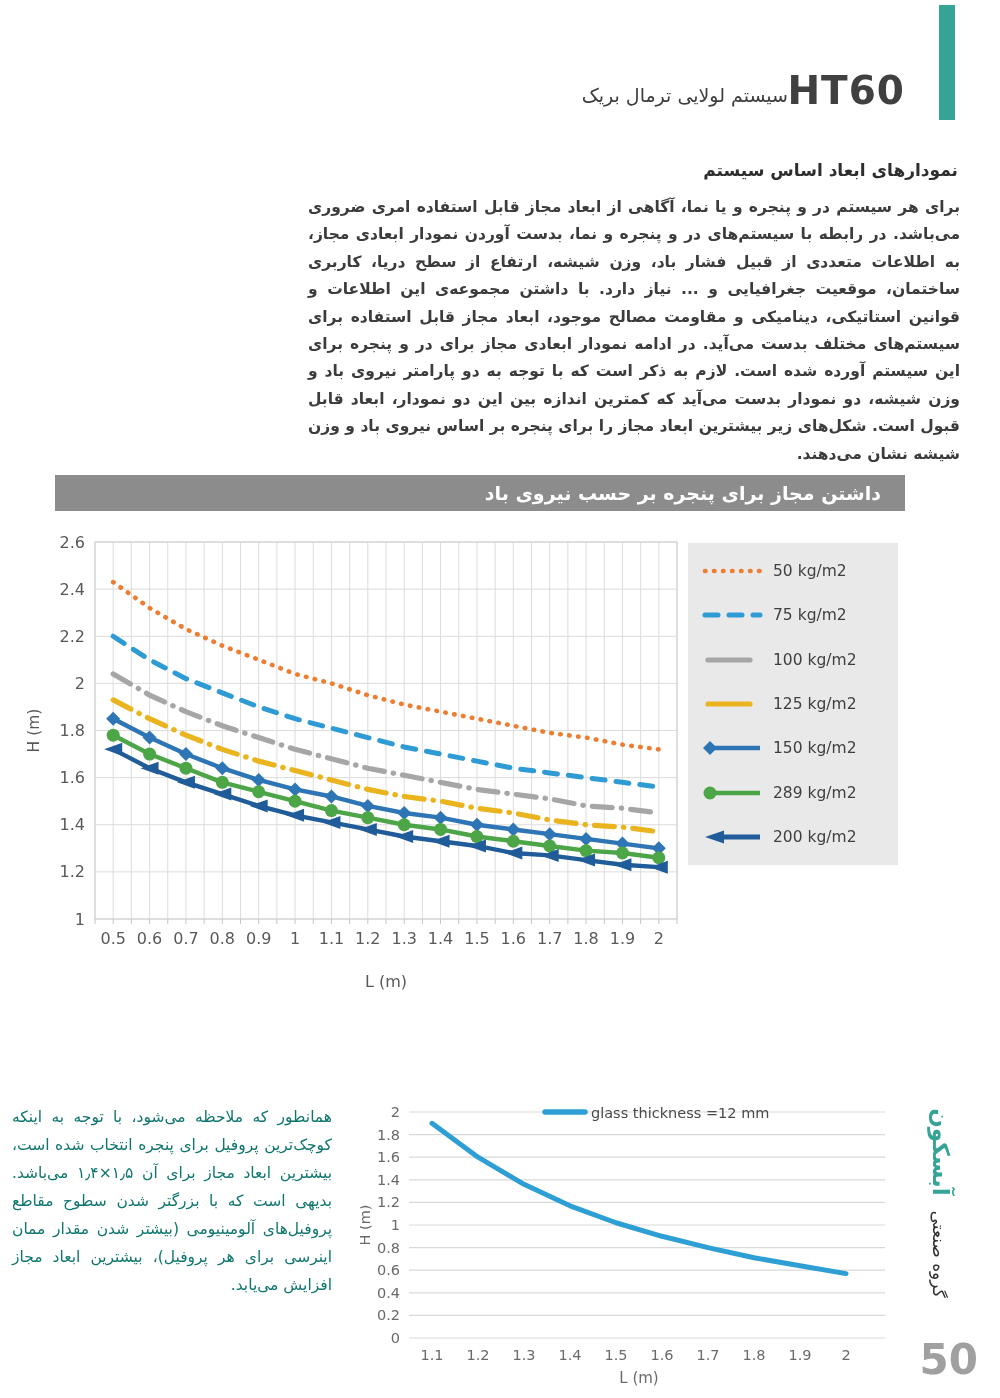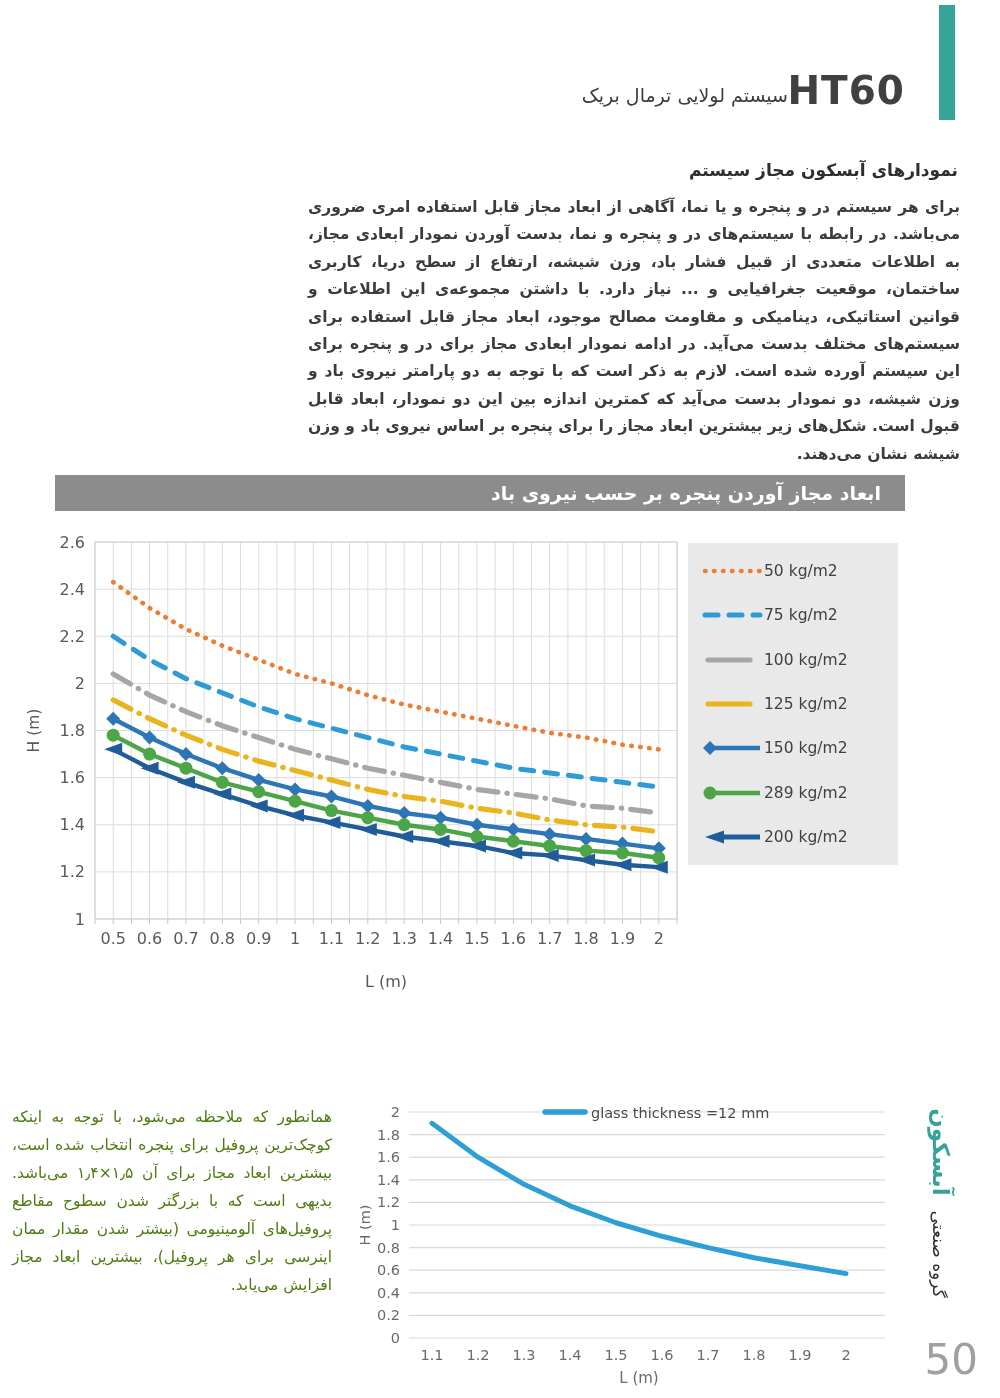--- a/index.html
+++ b/index.html
@@ -35,51 +35,51 @@
   #chart1-svg-holder { position:absolute; left:25px; top:530px; width:880px; height:482px; }
   #chart2-svg-holder { position:absolute; left:360px; top:1095px; width:535px; height:300px; }
   svg text { font-family:"DejaVu Sans", sans-serif; }
   .legend-box {
     position:absolute; left:688px; top:543px; width:210px; height:322px;
     background:#E9E9E9; display:flex; flex-direction:column; justify-content:space-around;
     padding:6px 0 6px 12px;
   }
   .legend-item { display:flex; align-items:center; height:22px; }
   .legend-item svg { flex:0 0 auto; }
-  .legend-item span { font-size:15.5px; color:#3F3F3F; white-space:nowrap; }
+  .legend-item span { margin-left:9px; font-size:15.5px; color:#3F3F3F; white-space:nowrap; }
   .note-text {
-    position:absolute; left:12px; top:1103px; width:320px; color:#4d7c0f;
+    position:absolute; left:12px; top:1103px; width:320px; color:#0f766e;
     font-size:15.5px; line-height:28px; direction:rtl;
     text-align:justify; text-align-last:right;
   }
   .brand-vertical {
     position:absolute; left:812px; top:1186px; width:250px; height:34px;
     transform:rotate(90deg); direction:rtl; text-align:center; white-space:nowrap;
   }
   .brand-dark { color:#2F2F2F; font-size:17px; }
   .brand-teal { color:#35A496; font-size:23px; font-weight:bold; margin-right:10px; }
   .page-number {
     position:absolute; right:22px; top:1335px; color:#A0A0A0;
-    font-size:42px; font-weight:400;
+    font-size:42px; font-weight:700;
   }
 </style>
 </head>
 <body>
 
 <div id="page">
 
   <div class="teal-bar"></div>
 
   <div class="ht-code">HT60</div>
   <div class="sys-title">سیستم لولایی ترمال بریک</div>
 
-  <div class="section-heading">نمودارهای آبسکون مجاز سیستم</div>
+  <div class="section-heading">نمودارهای ابعاد اساس سیستم</div>
   <p class="intro-text">برای هر سیستم در و پنجره و یا نما، آگاهی از ابعاد مجاز قابل استفاده امری ضروری می‌باشد. در رابطه با سیستم‌های در و پنجره و نما، بدست آوردن نمودار ابعادی مجاز، به اطلاعات متعددی از قبیل فشار باد، وزن شیشه، ارتفاع از سطح دریا، کاربری ساختمان، موقعیت جغرافیایی و ... نیاز دارد. با داشتن مجموعه‌ی این اطلاعات و قوانین استاتیکی، دینامیکی و مقاومت مصالح موجود، ابعاد مجاز قابل استفاده برای سیستم‌های مختلف بدست می‌آید. در ادامه نمودار ابعادی مجاز برای در و پنجره برای این سیستم آورده شده است. لازم به ذکر است که با توجه به دو پارامتر نیروی باد و وزن شیشه، دو نمودار بدست می‌آید که کمترین اندازه بین این دو نمودار، ابعاد قابل قبول است. شکل‌های زیر بیشترین ابعاد مجاز را برای پنجره بر اساس نیروی باد و وزن شیشه نشان می‌دهند.</p>
 
-  <div id="chart1-title" class="chart-title-bar">ابعاد مجاز آوردن پنجره بر حسب نیروی باد</div>
+  <div id="chart1-title" class="chart-title-bar">داشتن مجاز برای پنجره بر حسب نیروی باد</div>
   <div id="chart1-svg-holder"><svg width="880" height="482" viewBox="0 0 880 482">
         <g>
           <line x1="70" y1="389" x2="652" y2="389" stroke="#DCDCDC" stroke-width="1"></line>
           <line x1="70" y1="341.875" x2="652" y2="341.875" stroke="#DCDCDC" stroke-width="1"></line>
           <line x1="70" y1="294.75000000000006" x2="652" y2="294.75000000000006" stroke="#DCDCDC" stroke-width="1"></line>
           <line x1="70" y1="247.62500000000003" x2="652" y2="247.62500000000003" stroke="#DCDCDC" stroke-width="1"></line>
           <line x1="70" y1="200.50000000000003" x2="652" y2="200.50000000000003" stroke="#DCDCDC" stroke-width="1"></line>
           <line x1="70" y1="153.37500000000006" x2="652" y2="153.37500000000006" stroke="#DCDCDC" stroke-width="1"></line>
           <line x1="70" y1="106.25000000000009" x2="652" y2="106.25000000000009" stroke="#DCDCDC" stroke-width="1"></line>
           <line x1="70" y1="59.12500000000004" x2="652" y2="59.12500000000004" stroke="#DCDCDC" stroke-width="1"></line>

